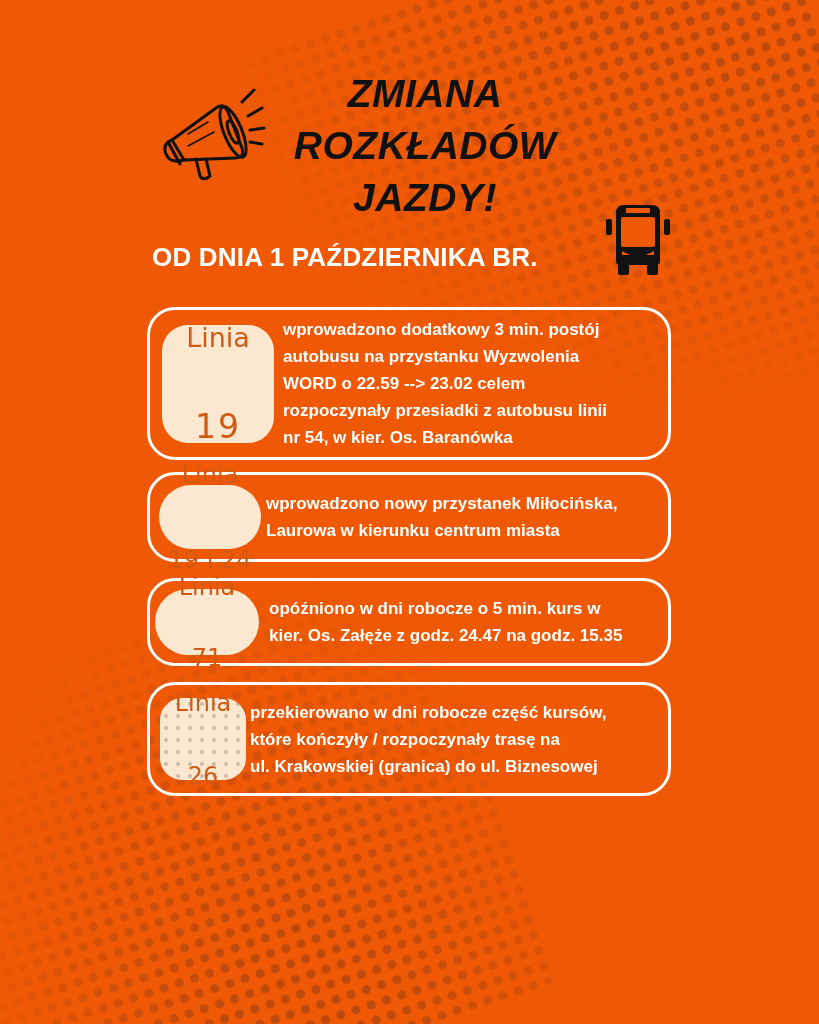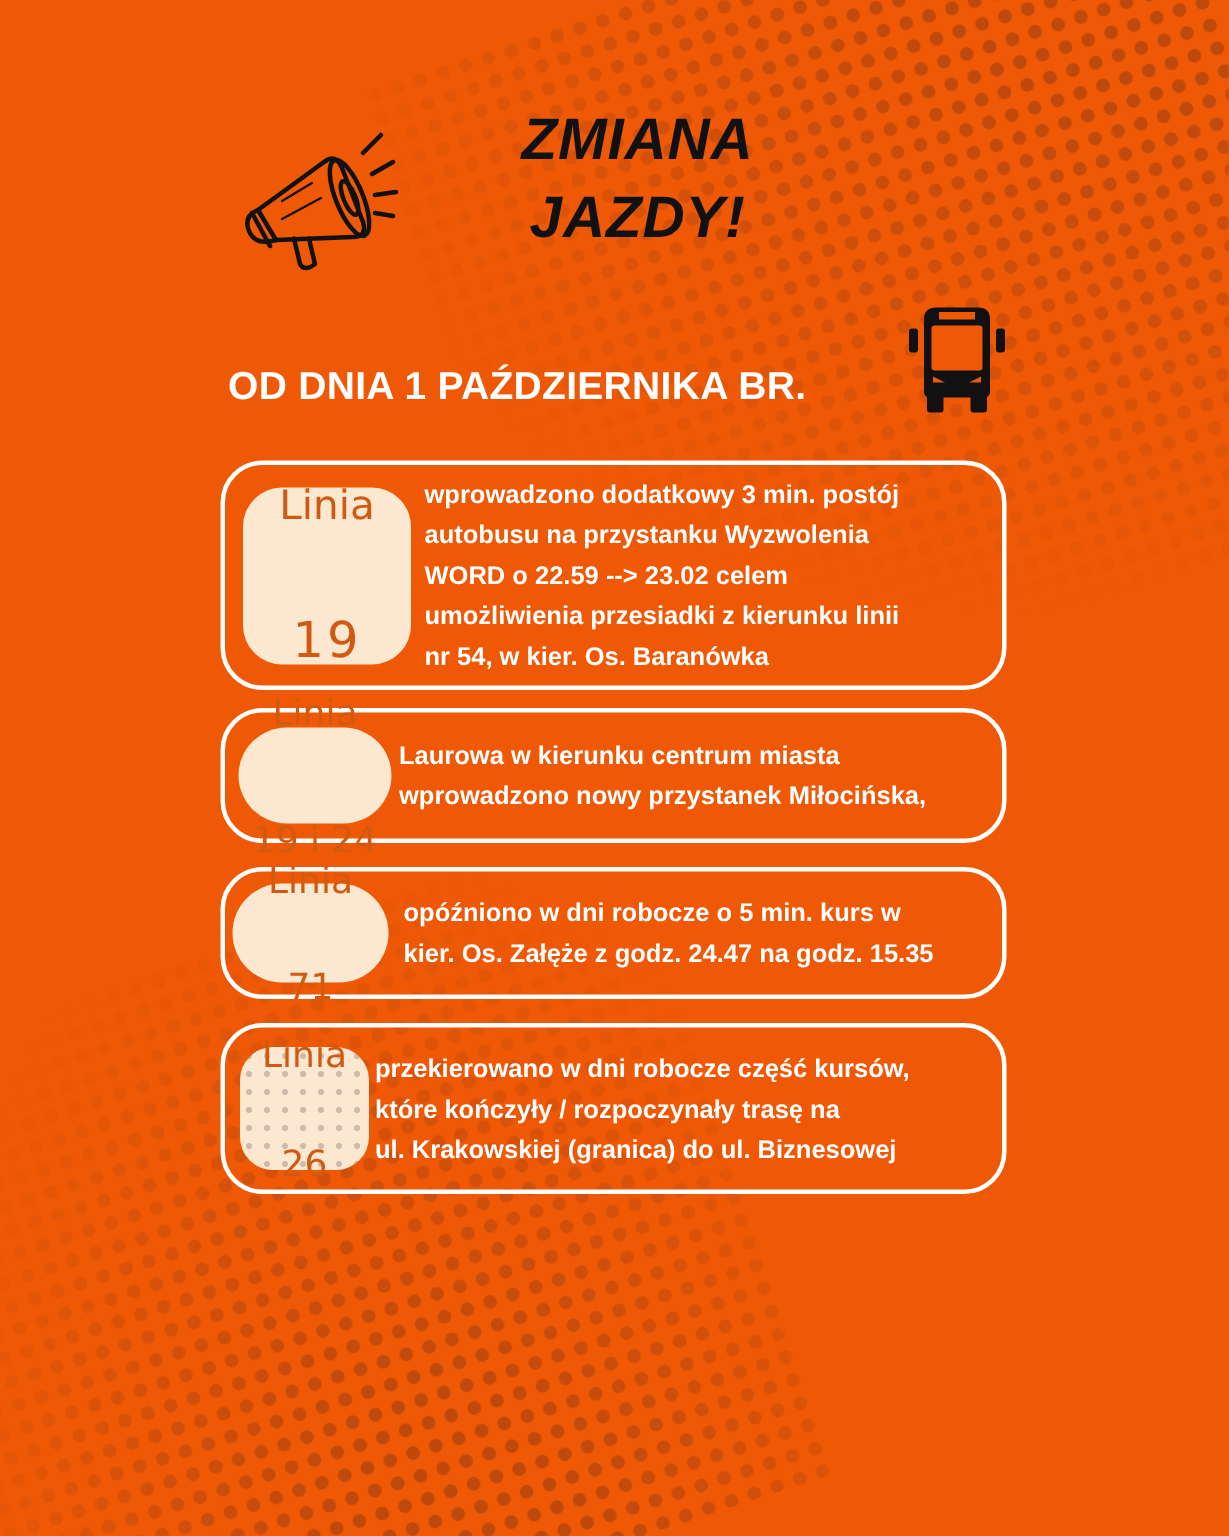--- a/index.html
+++ b/index.html
@@ -107,20 +107,21 @@
   <path d="M90 34 L104 26"></path>
   <path d="M92 48 L106 46"></path>
   <path d="M92 60 L104 62"></path>
 
   <path d="M30 52 L50 40" stroke-width="1.5"></path>
   <path d="M30 64 L56 50" stroke-width="1.5"></path>
 </svg>
 
 <h1 class="title">
   <div>ZMIANA</div>
+  <div>ROZKŁADÓW</div>
   <div>JAZDY!</div>
 </h1>
 
 <h2 class="subtitle">OD DNIA 1 PAŹDZIERNIKA BR.</h2>
 
 <svg class="bus" viewBox="0 0 76 74">
   <rect x="6" y="16" width="6" height="16" rx="2" fill="#111"></rect>
   <rect x="64" y="16" width="6" height="16" rx="2" fill="#111"></rect>
   <path d="M16 10 Q16 2 24 2 L52 2 Q60 2 60 10 L60 58 Q60 62 56 62 L20 62 Q16 62 16 58 Z" fill="#111"></path>
   <rect x="26" y="5" width="24" height="5" fill="#EF5905"></rect>
@@ -133,33 +134,33 @@
 
 <div class="card c1">
   <div class="badge">
     <span class="b-label">Linia</span>
     <span class="b-num">19</span>
   </div>
   <div class="desc">
     <div>wprowadzono dodatkowy 3 min. postój</div>
     <div>autobusu na przystanku Wyzwolenia</div>
     <div>WORD o 22.59 --&gt; 23.02 celem</div>
-    <div>umożliwienia przesiadki z kierunku linii</div>
+    <div>rozpoczynały przesiadki z autobusu linii</div>
     <div>nr 54, w kier. Os. Baranówka</div>
   </div>
 </div>
 
 <div class="card c2">
   <div class="badge">
     <span class="b-label">Linia</span>
     <span class="b-num">19 i 24</span>
   </div>
   <div class="desc">
+    <div>wprowadzono nowy przystanek Miłocińska,</div>
     <div>Laurowa w kierunku centrum miasta</div>
-    <div>wprowadzono nowy przystanek Miłocińska,</div>
   </div>
 </div>
 
 <div class="card c3">
   <div class="badge">
     <span class="b-label">Linia</span>
     <span class="b-num">71</span>
   </div>
   <div class="desc">
     <div>opóźniono w dni robocze o 5 min. kurs w</div>

